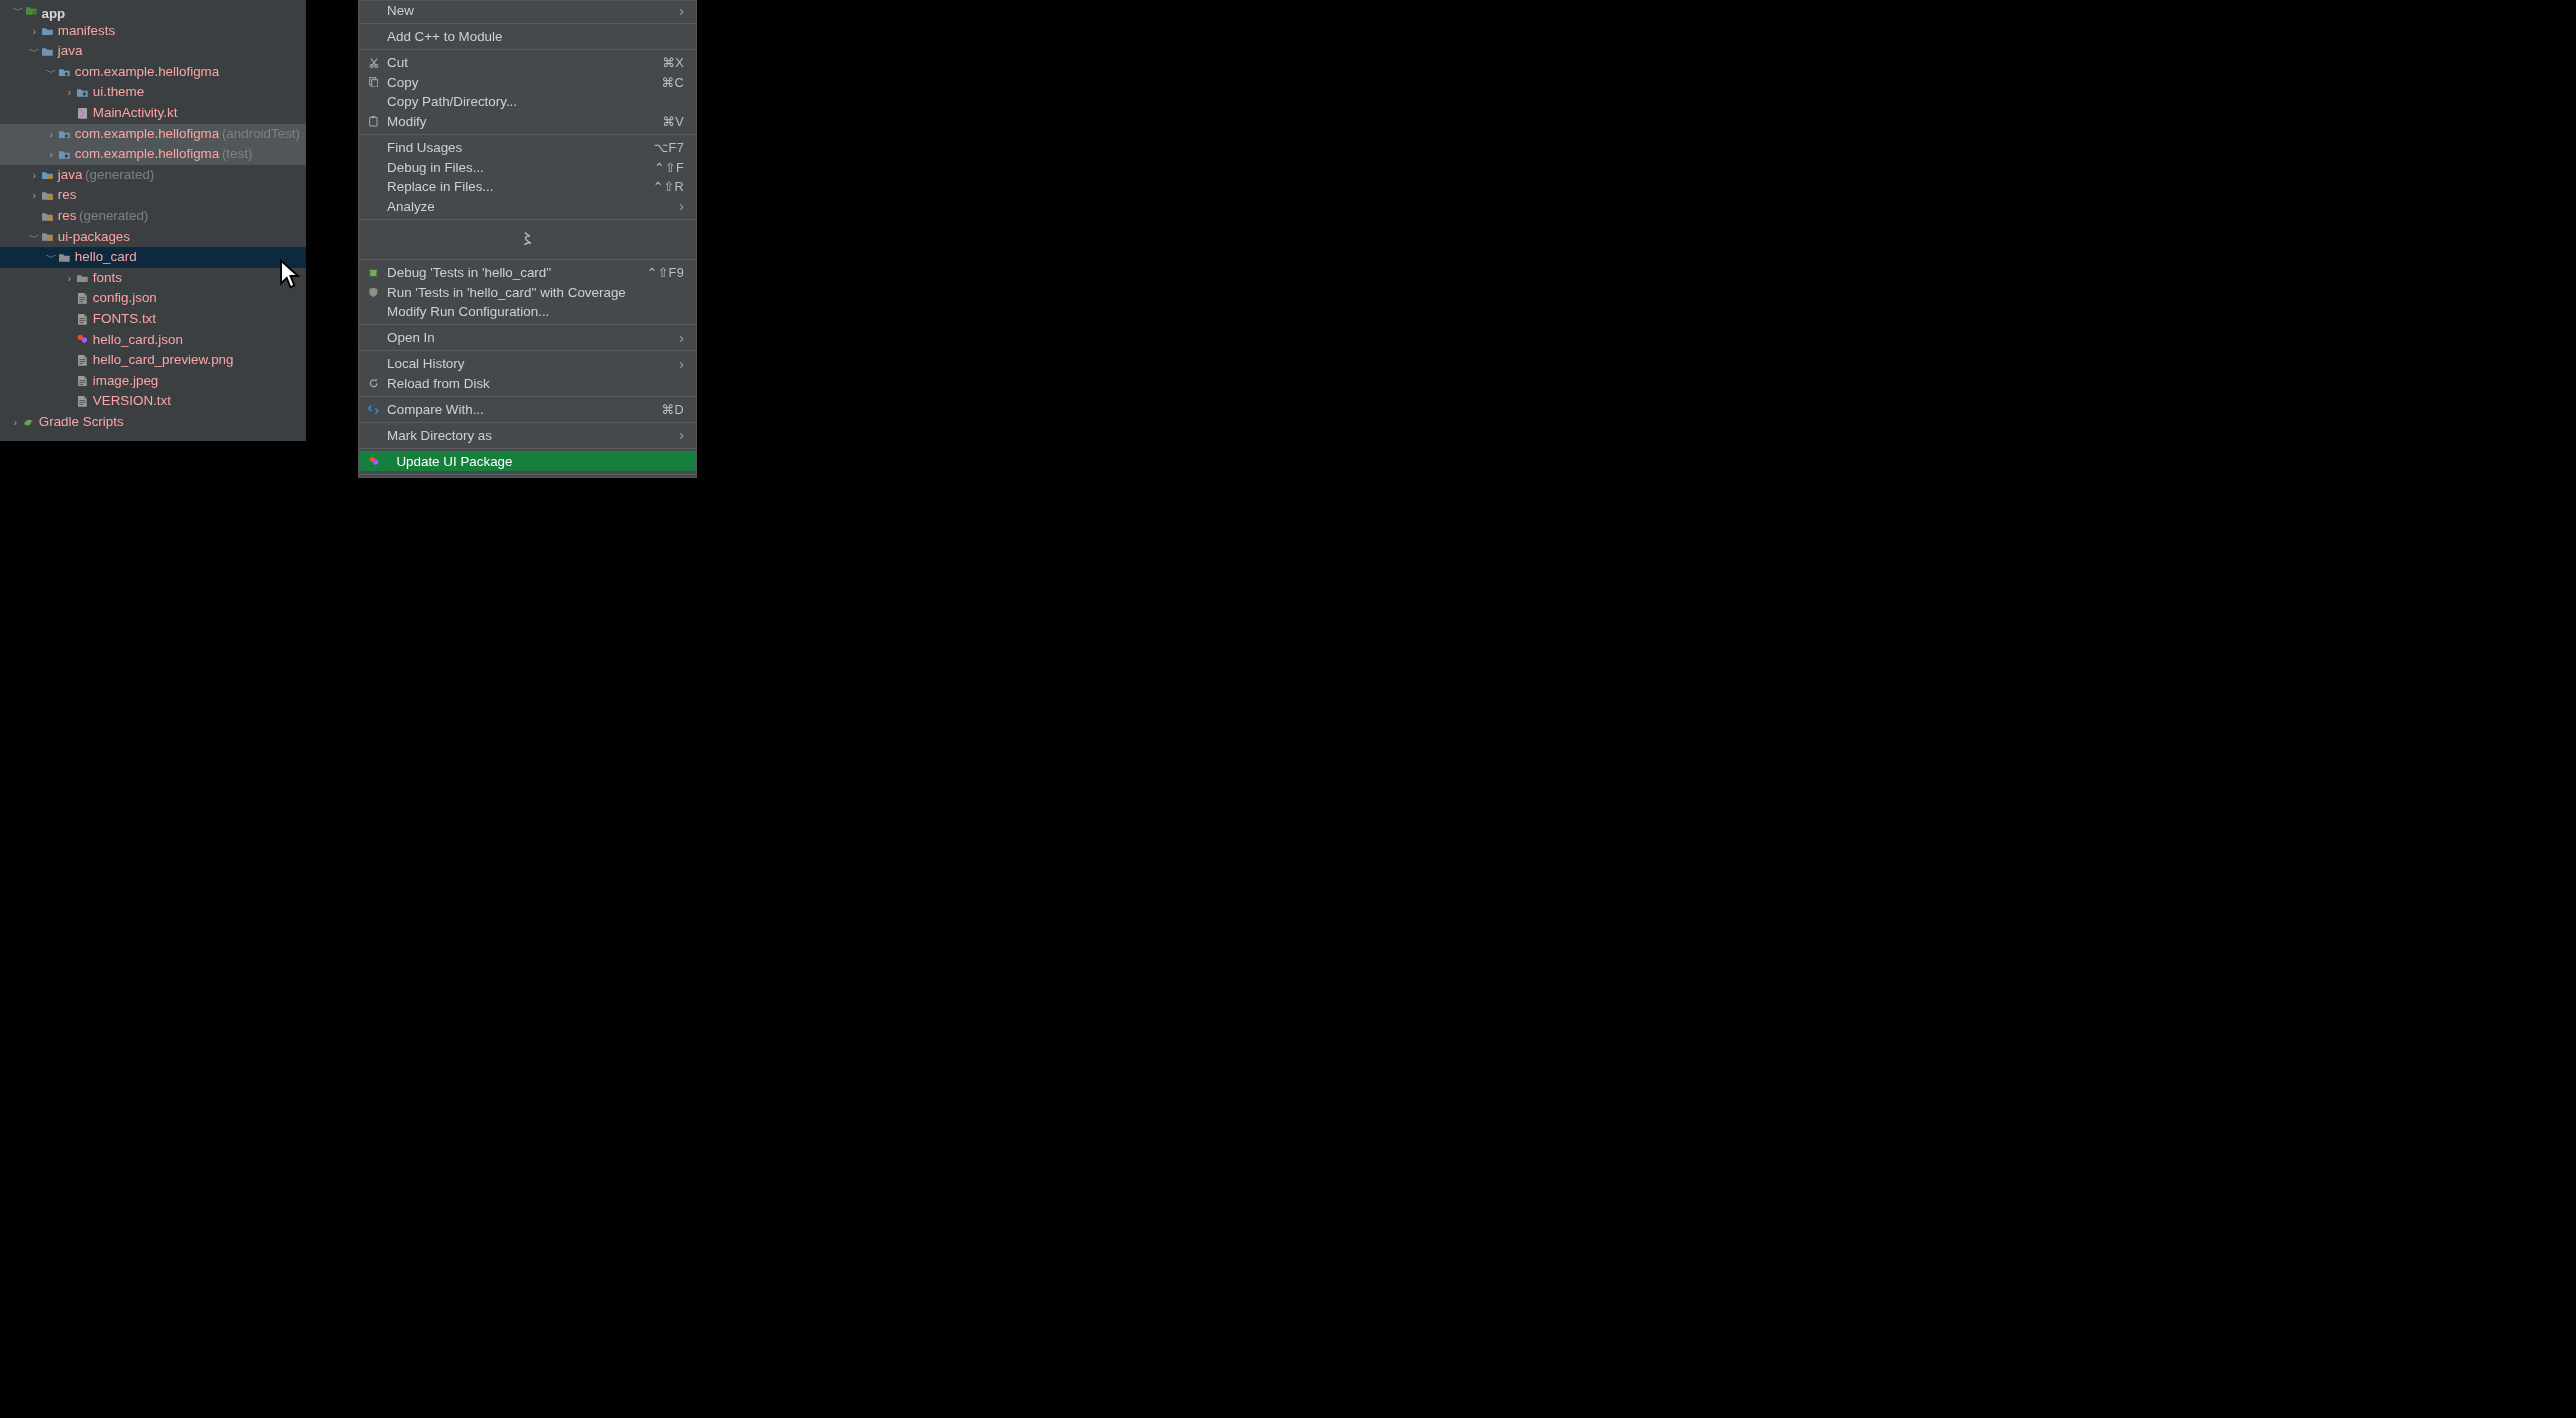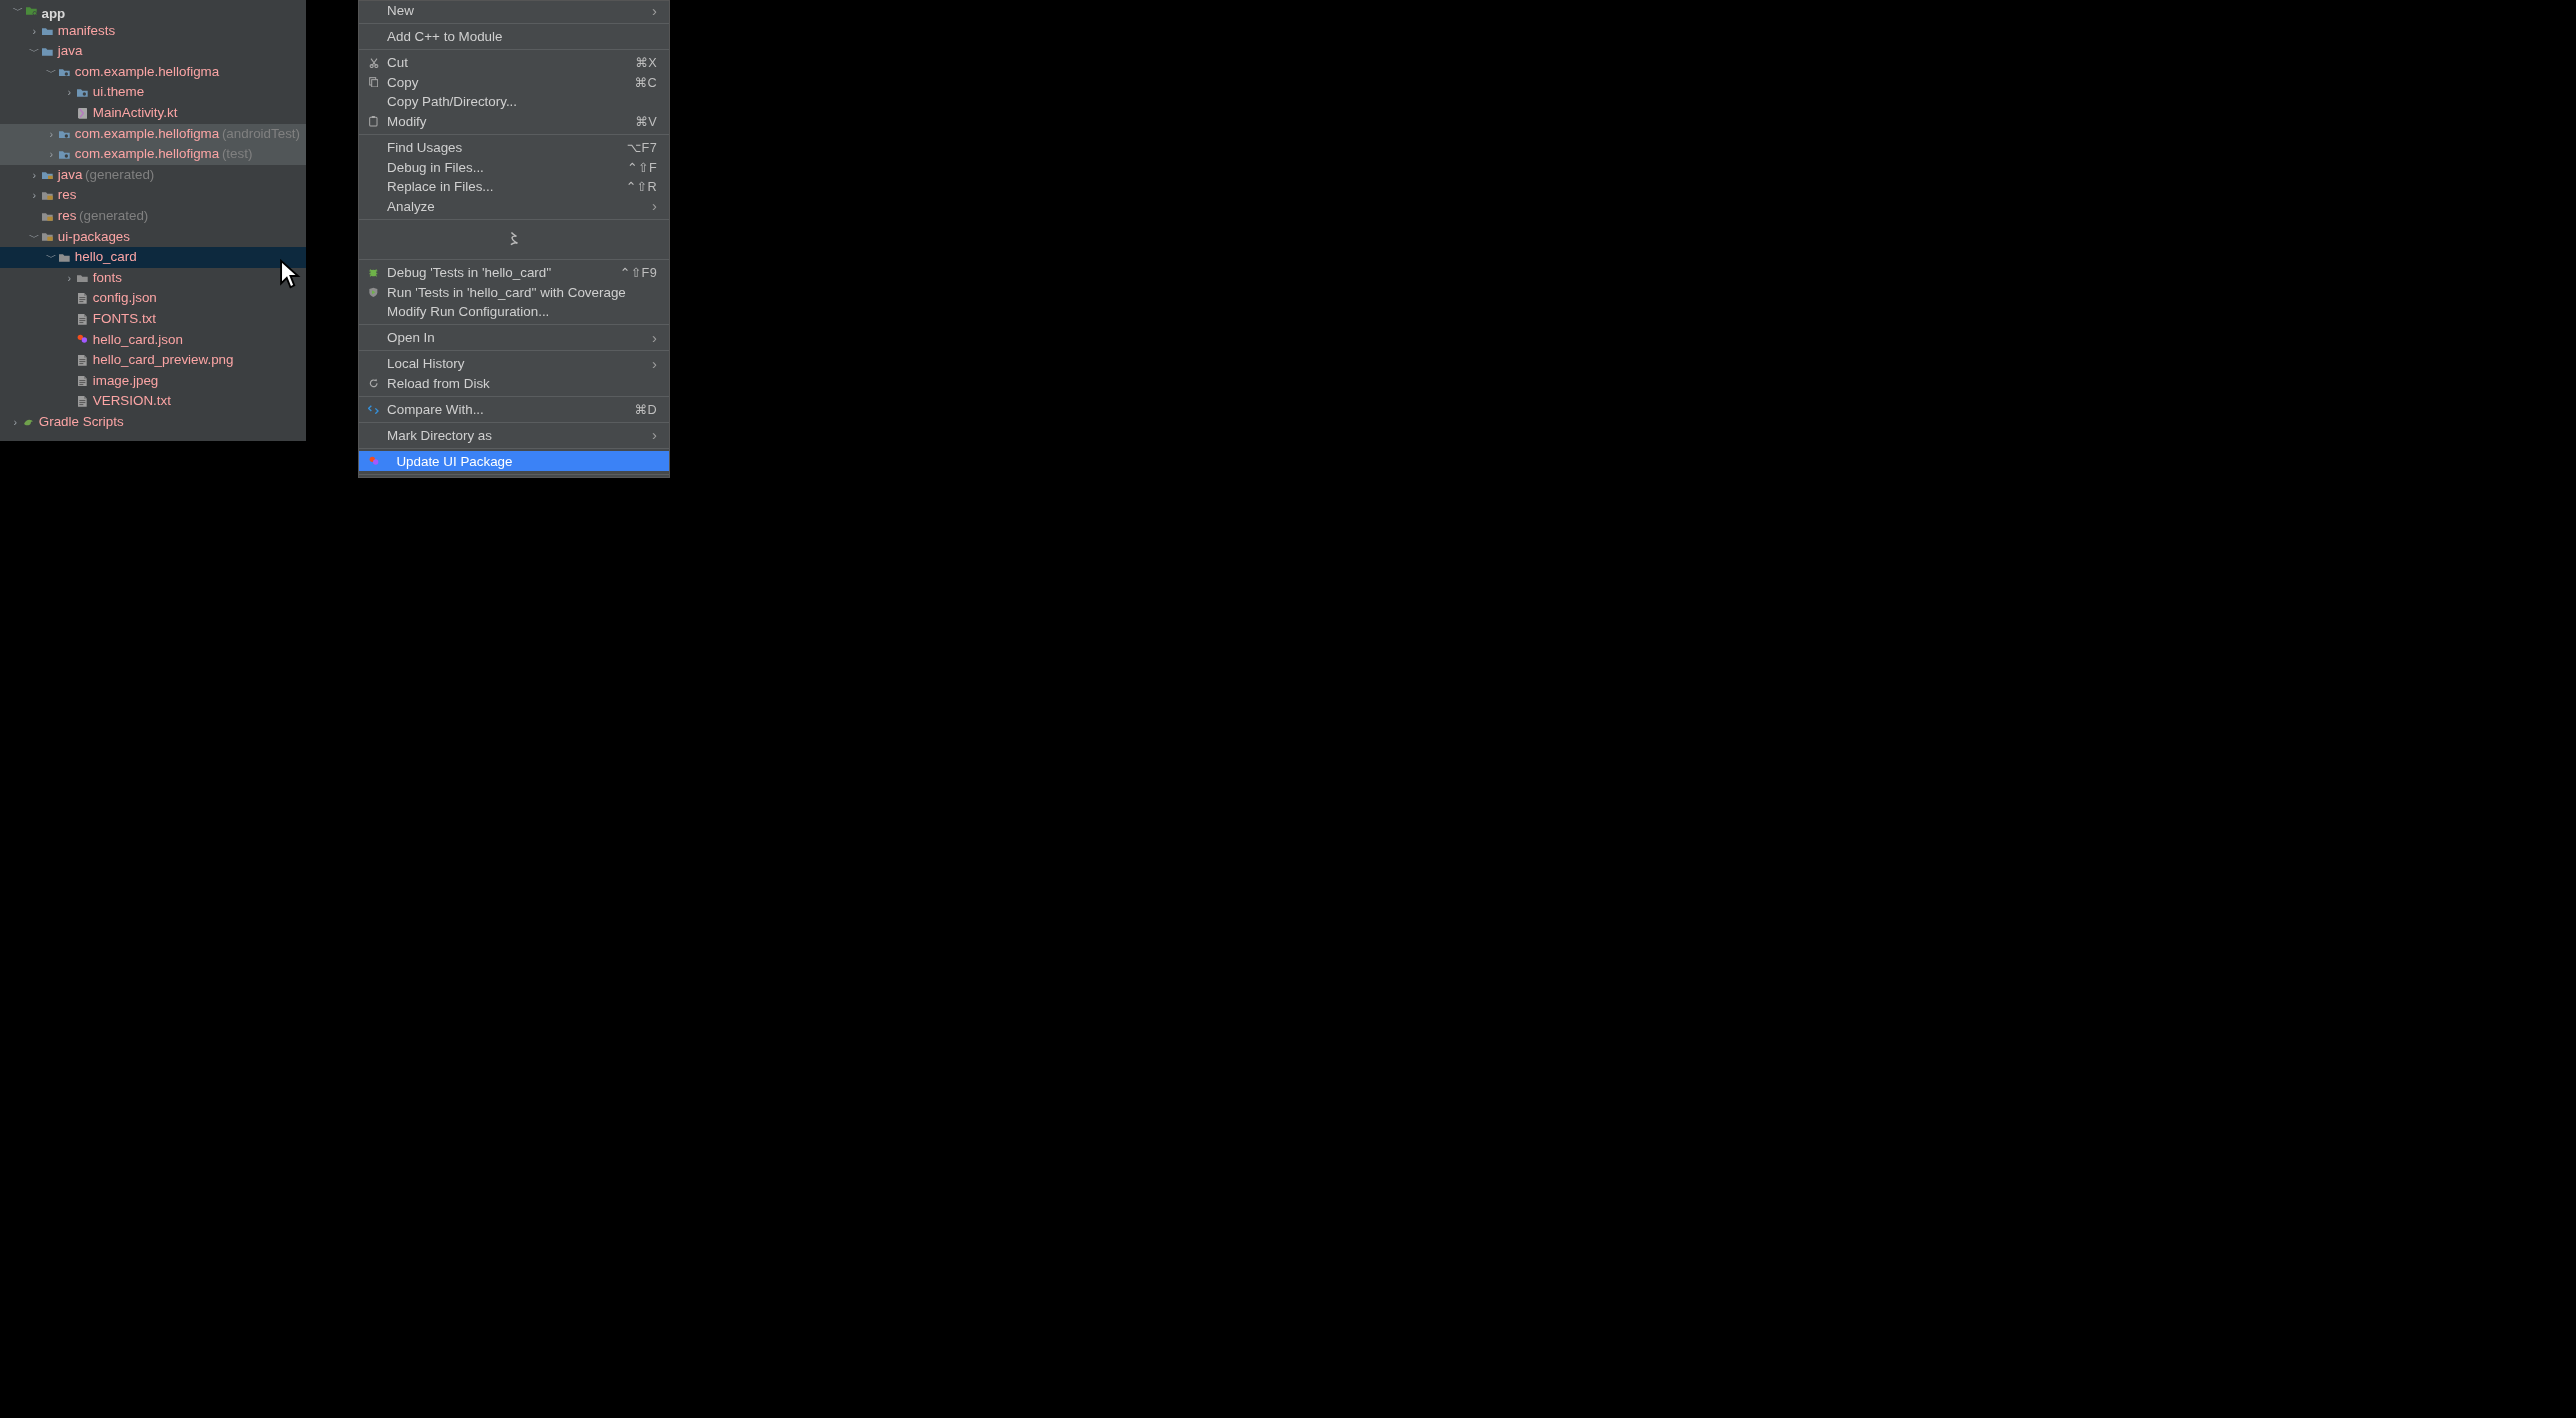--- a/index.html
+++ b/index.html
@@ -58,36 +58,36 @@
 
   .label { color:#fca5a5; }
   .label.bold { font-weight:600; color:#d7d7d7;margin-top:8px; }
   .suffix { color:#808080; margin-left:2.7px;text-align:center; }
 
   
   .ctx-menu {
     position:absolute;
     left: 358px;
     top: 0;
-    width: 312px;
+    width: 339px;
     background:#46494b;
     border:0.7px solid #555;
     box-shadow: 0 4px 16px rgba(0,0,0,.6);
     font-size:13.4px;
     color:#d0d0d0;
   }
   .ctx-item {
     display:flex;
     align-items:center;
     height:19.6px;
     padding: 0 12px 0 8px;
     gap:6.7px;
     white-space: nowrap;
   }
-  .ctx-item.highlight { background:#3b82f6; color:#fff;gap:16px; }
+  .ctx-item.highlight { background:#15803d; color:#fff;gap:16px; }
   .ctx-icon {
     width:13.4px; height:13.4px;
     display:inline-flex;
     align-items:center; justify-content:center;
     color:#b0b0b0;
   }
   .ctx-icon.blank { visibility:hidden; }
   .ctx-label { flex:1; }
   .ctx-sc { color:#bfbfbf; font-size:12.7px; letter-spacing:0.3px; }
   .ctx-sep {

